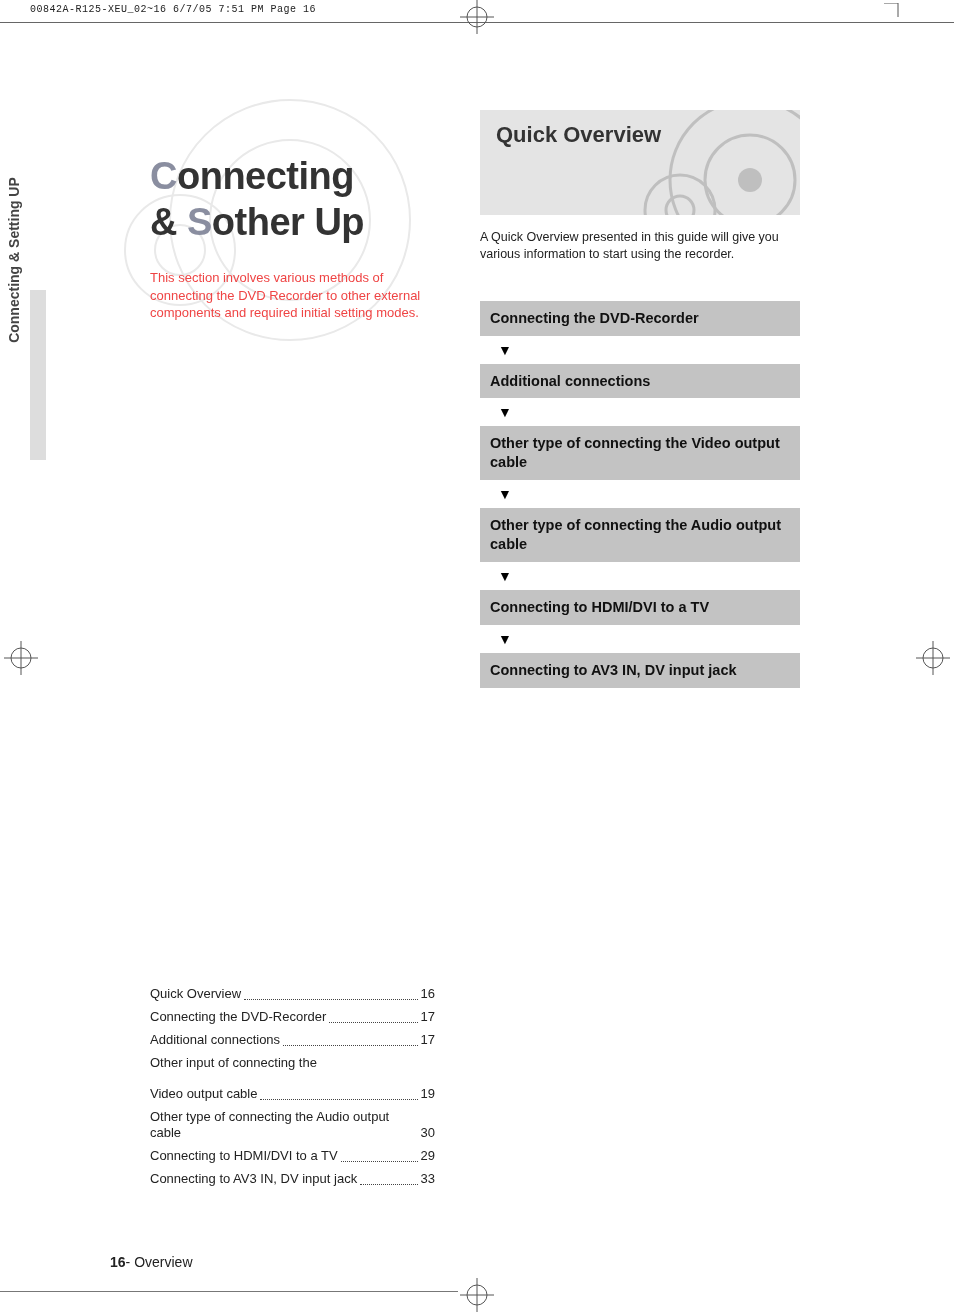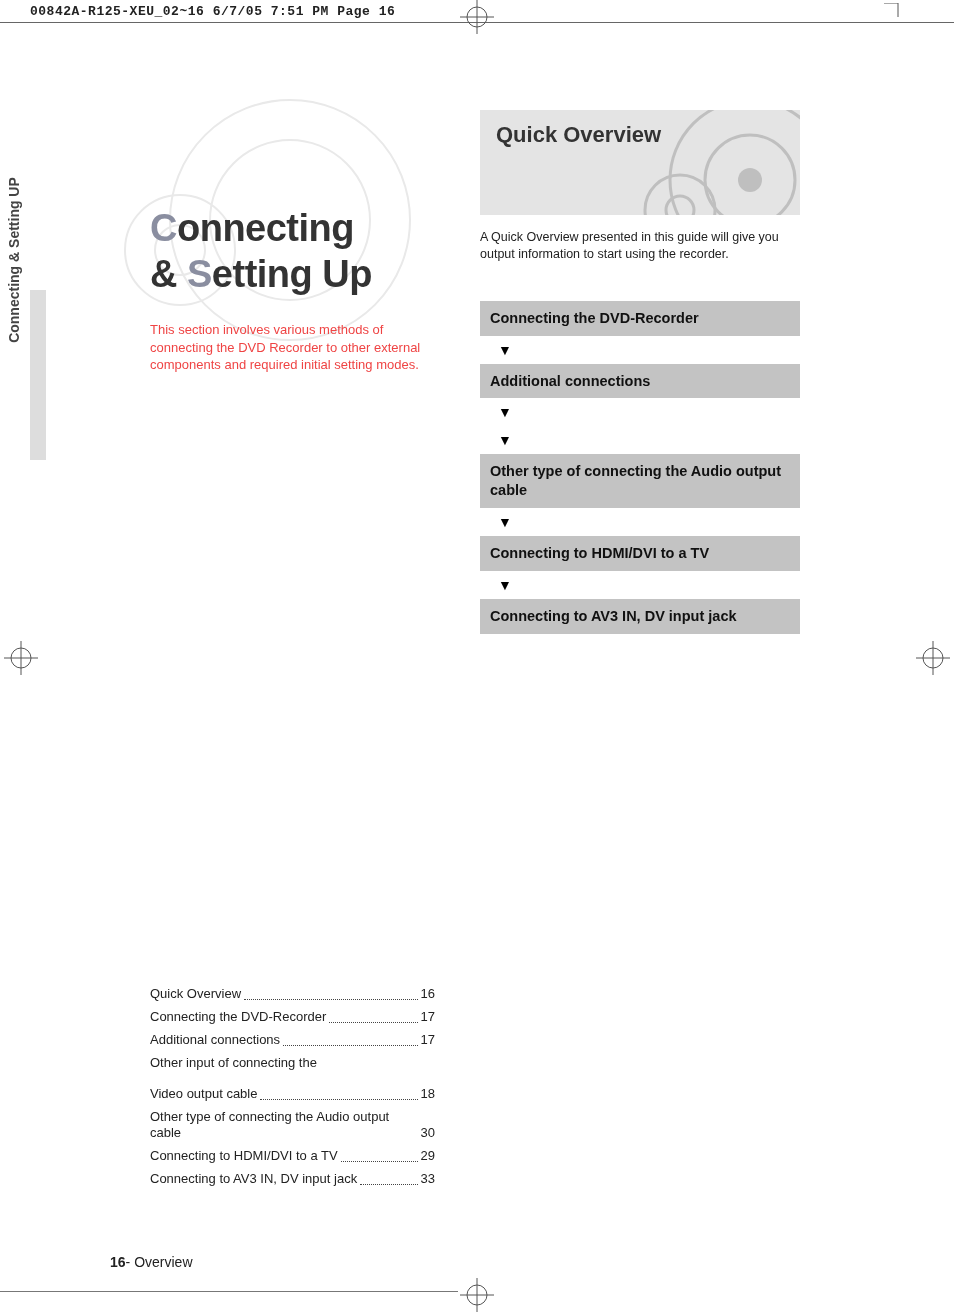--- a/index.html
+++ b/index.html
@@ -1,24 +1,24 @@
 <!DOCTYPE html>
 <html><head>
 <meta charset="utf-8">
 <style>
   * { box-sizing: border-box; margin: 0; padding: 0; }
   html, body { width: 954px; height: 1316px; font-family: Arial, Helvetica, sans-serif; background: #fff; color: #000; }
-  .header-strip { position: absolute; top: 0; left: 0; width: 100%; height: 24px; padding: 4px 0 0 30px; font-family: "Courier New", monospace; font-size: 13px; letter-spacing: 0.5px; color: #222; font-weight: bold; }
+  .header-strip { position: absolute; top: 0; left: 0; width: 100%; height: 24px; padding: 4px 0 0 30px; font-family: "Courier New", monospace; font-size: 10px; letter-spacing: 0.5px; color: #222; }
   .header-border { position: absolute; top: 22px; left: 0; right: 0; height: 1px; background: #666; }
   .page { position: absolute; top: 60px; left: 90px; width: 780px; height: 1200px; }
   .sidebar-tab { position: absolute; left: -70px; top: 230px; width: 26px; height: 170px; }
   .sidebar-label { position: absolute; left: -14px; top: 60px; transform: rotate(-90deg); transform-origin: left top; white-space: nowrap; font-size: 14px; font-weight: bold; color: #444; width: 180px; text-align: center; }
   .sidebar-fill { position: absolute; left: 10px; top: 0; width: 16px; height: 170px; background: #ddd; }
   .left-col { position: absolute; left: 60px; top: 50px; width: 290px; }
-  .title { font-size: 38px; font-weight: bold; color: #333; line-height: 1.2; letter-spacing: -0.5px; margin-top: 96px; }
+  .title { font-size: 38px; font-weight: bold; color: #333; line-height: 1.2; letter-spacing: -0.5px; margin-top: 44px; }
   .title .cap { color: #8a8ea0; font-weight: bold; }
   .intro { font-size: 13px; color: #ef4444; margin-top: 24px; line-height: 1.35; }
   .arcs { position: absolute; left: 30px; top: 30px; width: 300px; height: 280px; pointer-events: none; }
   .toc { position: absolute; left: 60px; top: 920px; width: 285px; font-size: 13px; color: #222; }
   .toc-row { display: flex; align-items: flex-end; margin: 6px 0; line-height: 1.3; }
   .toc-label { }
   .toc-dots { flex: 1; border-bottom: 1.5px dotted #444; margin: 0 3px 3px 3px; }
   .toc-page { }
   .right-col { position: absolute; left: 390px; top: 50px; width: 320px; }
   .qo-box { position: relative; width: 320px; height: 105px; background: #e4e4e4; overflow: hidden; }
@@ -92,21 +92,21 @@
       <circle cx="170" cy="130" r="120"></circle>
       <circle cx="170" cy="130" r="80"></circle>
       <circle cx="60" cy="160" r="55"></circle>
       <circle cx="60" cy="160" r="25"></circle>
     </g>
   </svg>
 
   <div class="left-col">
     <h1 class="title">
       <span class="cap">C</span><span>onnecting</span><br>
-      <span>&amp; </span><span class="cap">S</span><span>etting Up</span>
+      <span>&amp; </span><span class="cap">S</span><span>other Up</span>
     </h1>
     <p class="intro">This section involves various methods of connecting the DVD Recorder to other external components and required initial setting modes.</p>
   </div>
 
   <div class="toc">
     <div class="toc-row">
       <span class="toc-label">Quick Overview</span>
       <span class="toc-dots"></span>
       <span class="toc-page">16</span>
     </div>
@@ -118,21 +118,21 @@
     <div class="toc-row">
       <span class="toc-label">Additional connections</span>
       <span class="toc-dots"></span>
       <span class="toc-page">17</span>
     </div>
     <div>
       <div class="toc-label">Other input of connecting the</div>
       <div class="toc-row" style="margin-top:16px">
         <span class="toc-label">Video output cable</span>
         <span class="toc-dots"></span>
-        <span class="toc-page">18</span>
+        <span class="toc-page">19</span>
       </div>
     </div>
     <div class="toc-row">
       <span class="toc-label">Other type of connecting the Audio output cable</span>
       <span class="toc-dots"></span>
       <span class="toc-page">30</span>
     </div>
     <div class="toc-row">
       <span class="toc-label">Connecting to HDMI/DVI to a TV</span>
       <span class="toc-dots"></span>
@@ -151,27 +151,28 @@
       <svg class="qo-arcs" viewBox="0 0 200 180">
         <g fill="none" stroke="#bfbfbf" stroke-width="3">
           <circle cx="110" cy="100" r="80"></circle>
           <circle cx="110" cy="100" r="45"></circle>
           <circle cx="40" cy="130" r="35"></circle>
           <circle cx="40" cy="130" r="14"></circle>
         </g>
         <circle cx="110" cy="100" r="12" fill="#bfbfbf"></circle>
       </svg>
     </div>
-    <p class="qo-desc">A Quick Overview presented in this guide will give you output information to start using the recorder.</p>
+    <p class="qo-desc">A Quick Overview presented in this guide will give you various information to start using the recorder.</p>
 
     <div class="steps">
       <div class="step-bar">Connecting the DVD-Recorder</div>
       <div class="step-arrow">▼</div>
       <div class="step-bar">Additional connections</div>
       <div class="step-arrow">▼</div>
+      <div class="step-bar">Other type of connecting the Video output cable</div>
       <div class="step-arrow">▼</div>
       <div class="step-bar">Other type of connecting the Audio output cable</div>
       <div class="step-arrow">▼</div>
       <div class="step-bar">Connecting to HDMI/DVI to a TV</div>
       <div class="step-arrow">▼</div>
       <div class="step-bar">Connecting to AV3 IN, DV input jack</div>
     </div>
   </div>
 
   <div class="footer">

